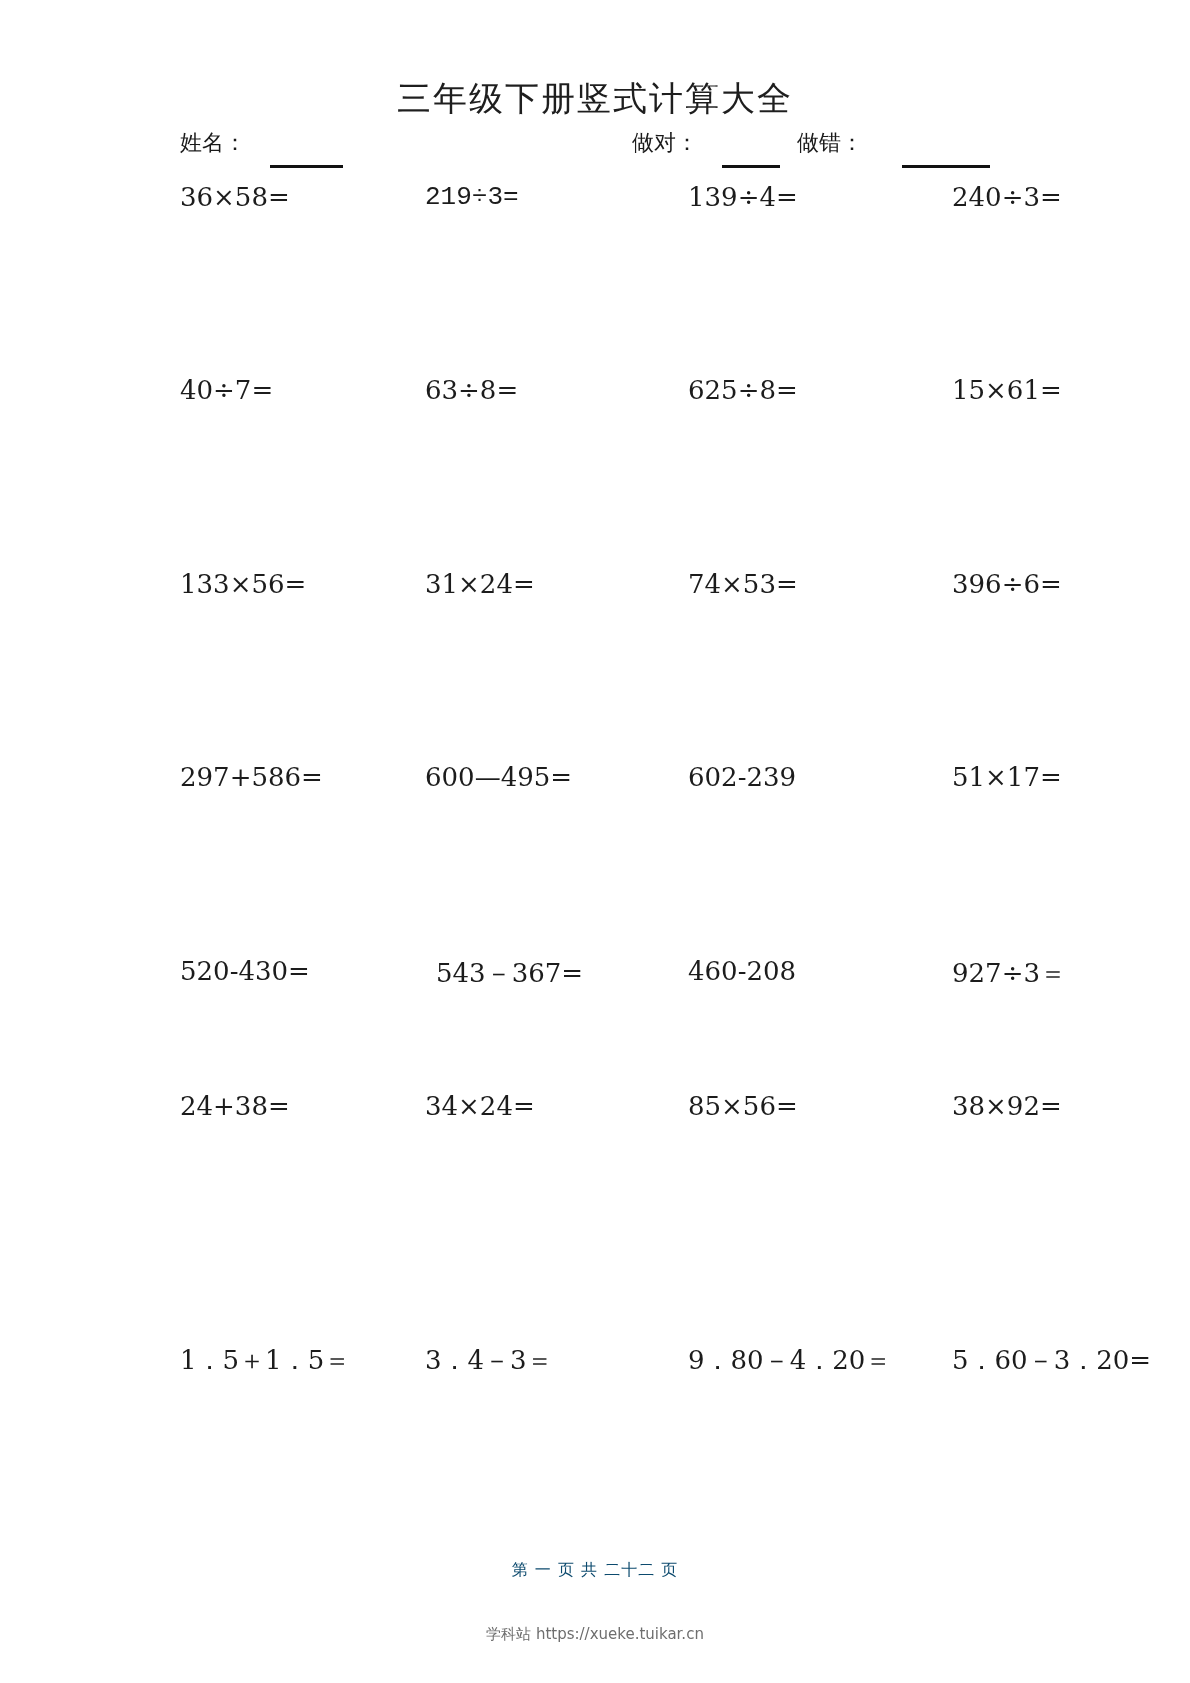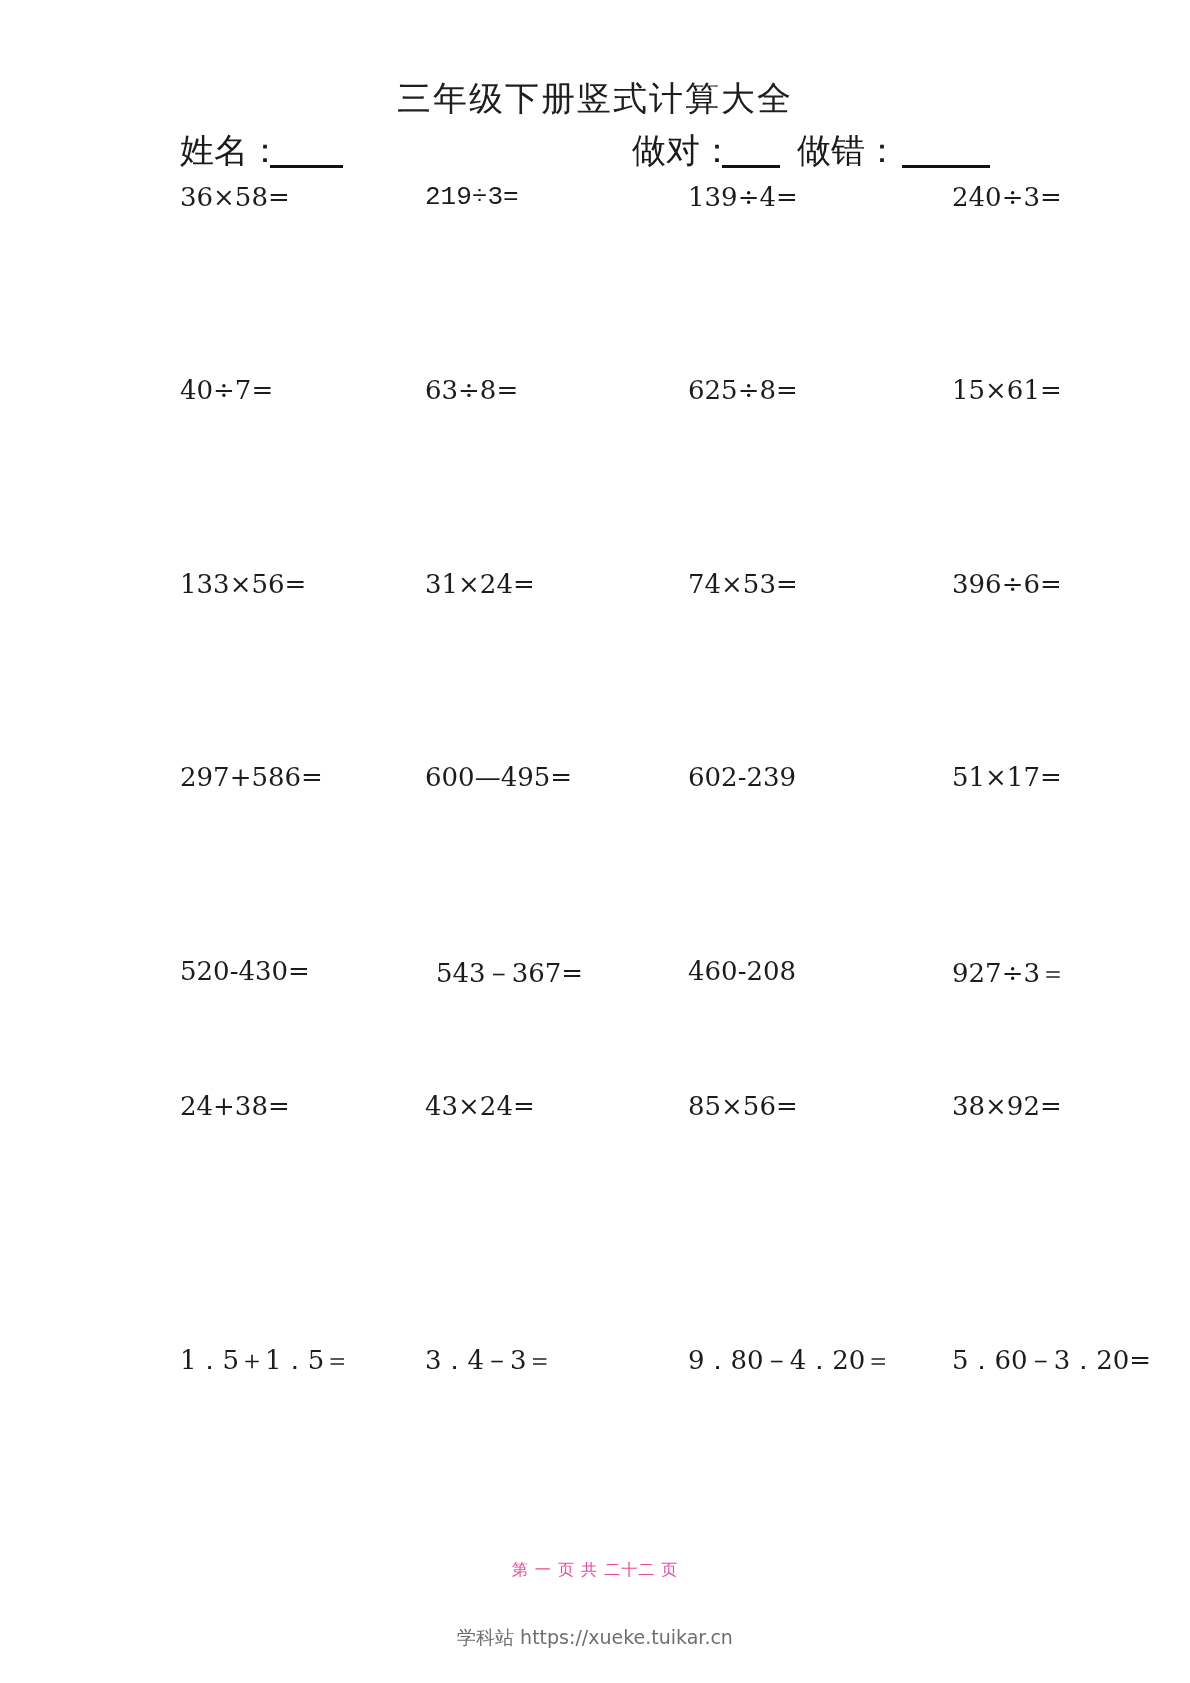--- a/index.html
+++ b/index.html
@@ -26,21 +26,21 @@
       font-weight: normal;
       margin: 0;
       color: #1e1e1e;
     }
     .meta-row {
       position: absolute;
       top: 128px;
       left: 0;
       width: 1190px;
       height: 44px;
-      font-size: 34px;
+      font-size: 22px;
     }
     .meta-label {
       position: absolute;
       top: 0;
       white-space: nowrap;
     }
     .meta-line {
       position: absolute;
       height: 3px;
       background: #111111;
@@ -65,31 +65,31 @@
       white-space: nowrap;
       color: #1c1c1c;
     }
     .footer-page {
       position: absolute;
       top: 1560px;
       left: 0;
       width: 1190px;
       text-align: center;
       font-size: 16px;
-      color: #ec4899;
+      color: #0c4a6e;
       letter-spacing: 1px;
     }
     .watermark {
       position: absolute;
       top: 1625px;
       left: 0;
       width: 1190px;
       text-align: center;
       font-family: "DejaVu Sans", "Liberation Sans", sans-serif;
-      font-size: 19px;
+      font-size: 15px;
       color: #6e6e6e;
     }
   </style>
 </head>
 <body>
 
 <h1 class="page-title">三年级下册竖式计算大全</h1>
 
 <div class="meta-row">
   <span class="meta-label" style="left:180px;">姓名：</span>
@@ -128,21 +128,21 @@
     <span class="problem" style="left:952px;">51×17=</span>
   </div>
   <div class="problem-row" style="top:956px;">
     <span class="problem" style="left:180px;">520-430=</span>
     <span class="problem" style="left:436px;">543－367=</span>
     <span class="problem" style="left:688px;">460-208</span>
     <span class="problem" style="left:952px;">927÷3＝</span>
   </div>
   <div class="problem-row" style="top:1091px;">
     <span class="problem" style="left:180px;">24+38=</span>
-    <span class="problem" style="left:425px;">43×24=</span>
+    <span class="problem" style="left:425px;">34×24=</span>
     <span class="problem" style="left:688px;">85×56=</span>
     <span class="problem" style="left:952px;">38×92=</span>
   </div>
   <div class="problem-row" style="top:1343px;">
     <span class="problem" style="left:180px;">1．5＋1．5＝</span>
     <span class="problem" style="left:425px;">3．4－3＝</span>
     <span class="problem" style="left:688px;">9．80－4．20＝</span>
     <span class="problem" style="left:952px;">5．60－3．20=</span>
   </div>
 </div>

